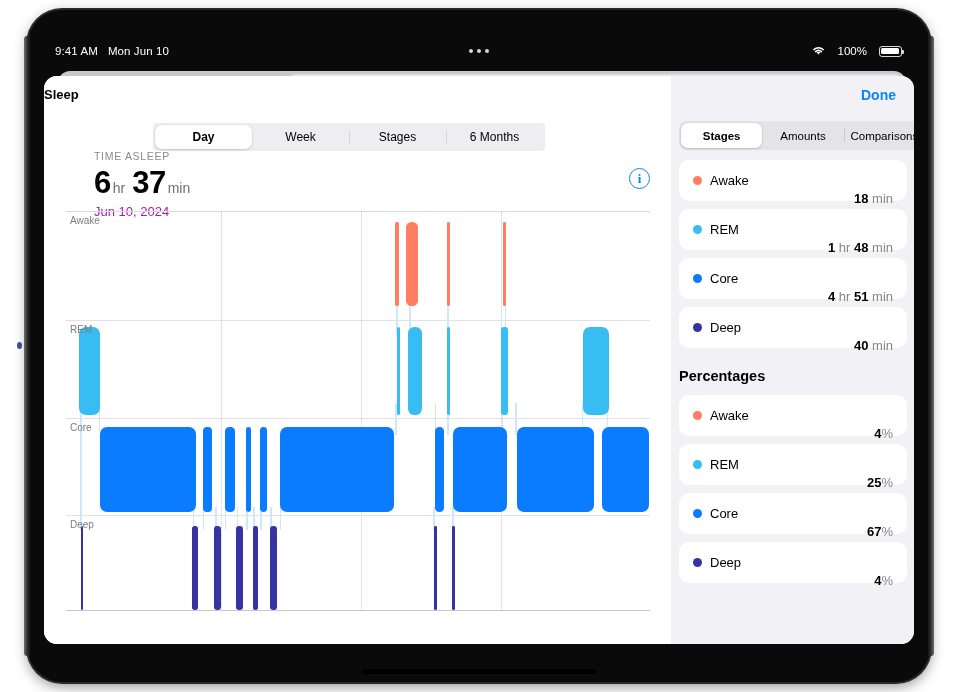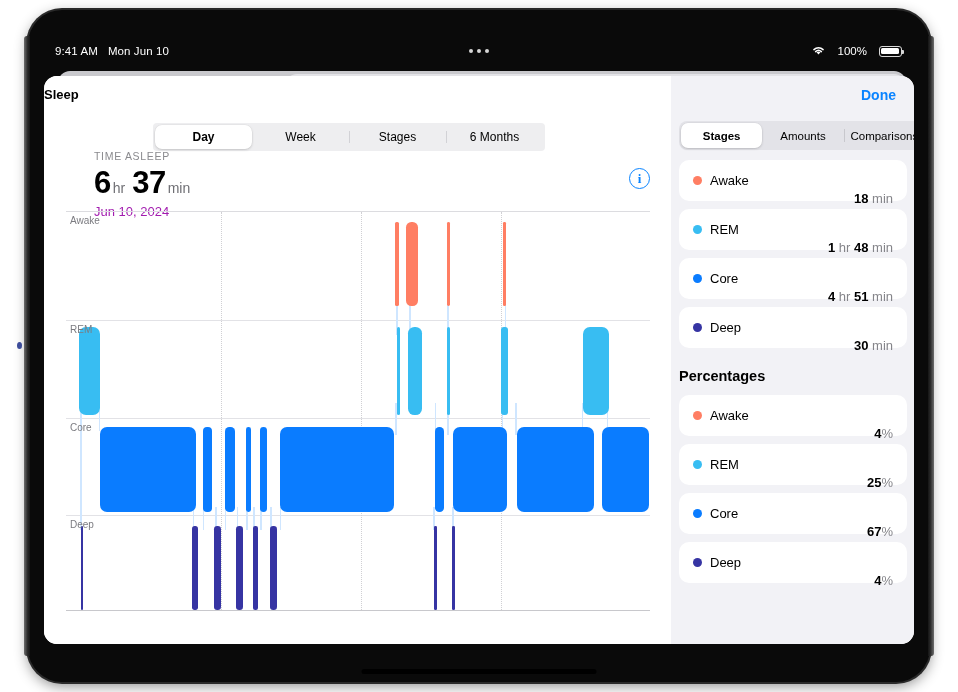--- a/index.html
+++ b/index.html
@@ -440,21 +440,21 @@
           <span class="row-value"><b>1</b><span class="u"> hr </span><b>48</b><span class="u"> min</span></span>
         </div>
         <div class="stat-row">
           <span class="dot" style="background: rgb(10, 124, 255);"></span>
           <span class="row-label">Core</span>
           <span class="row-value"><b>4</b><span class="u"> hr </span><b>51</b><span class="u"> min</span></span>
         </div>
         <div class="stat-row">
           <span class="dot" style="background: rgb(54, 52, 163);"></span>
           <span class="row-label">Deep</span>
-          <span class="row-value"><b>30</b><span class="u"> min</span></span>
+          <span class="row-value"><b>40</b><span class="u"> min</span></span>
         </div>
       </div>
 
     <div id="percentages-header">Percentages</div>
     <div id="percent-rows">
         <div class="stat-row">
           <span class="dot" style="background: rgb(255, 126, 99);"></span>
           <span class="row-label">Awake</span>
           <span class="row-value"><b>4</b><span class="u">%</span></span>
         </div>

